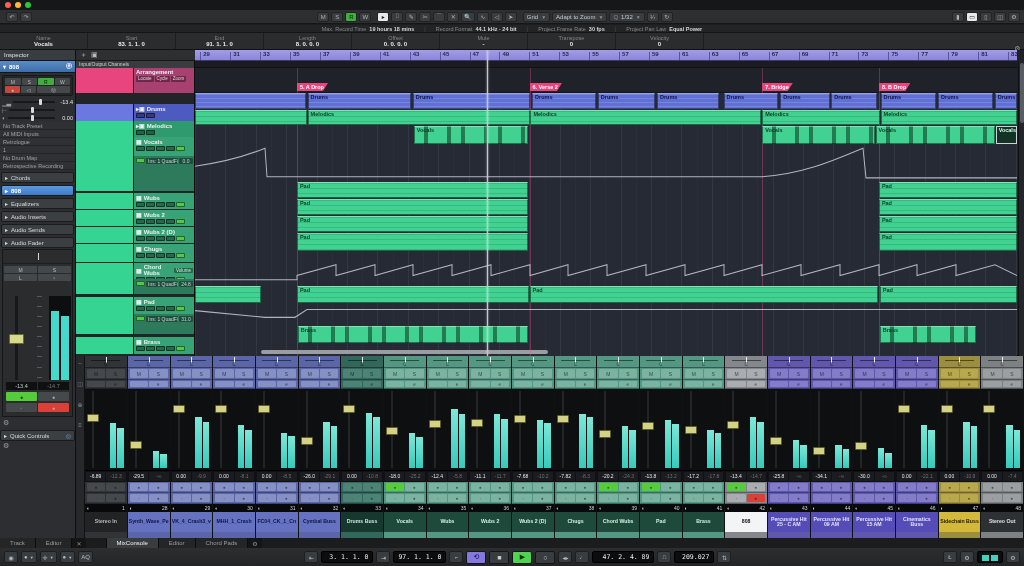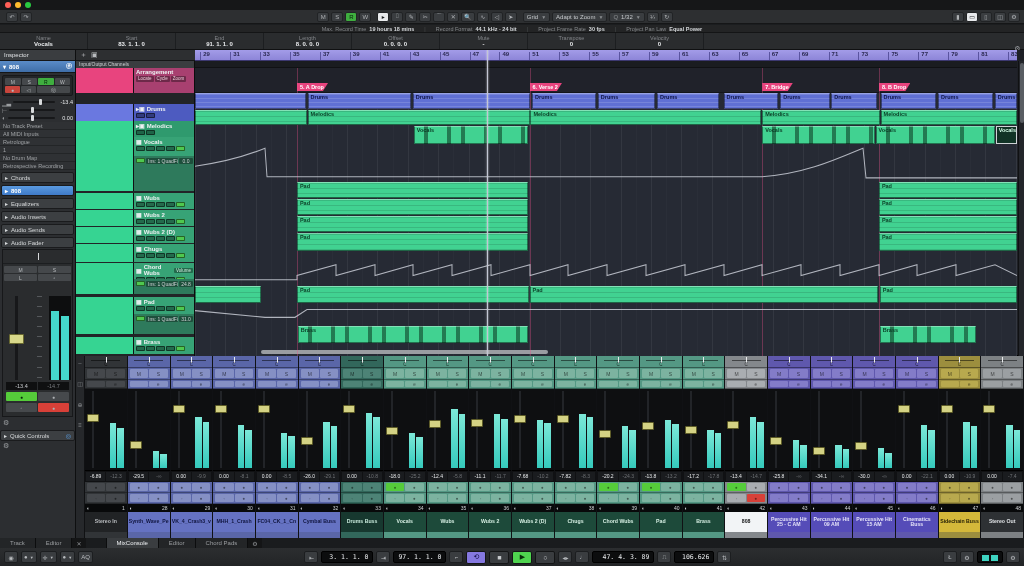--- a/index.html
+++ b/index.html
@@ -1644,23 +1644,23 @@
     <div class="tr-disp">3. 1. 1.  0</div>
     <div class="tr-ico">⇥</div>
     <div class="tr-disp">97. 1. 1.  0</div>
     <div class="tr-ico">⌐</div>
     <div class="tr-btn cycle">⟲</div>
     <div class="tr-btn">■</div>
     <div class="tr-btn play">▶</div>
     <div class="tr-btn">○</div>
     <div class="tr-ico">◂▸</div>
     <div class="tr-ico">♩</div>
-    <div class="tr-disp" style="min-width:62px">47. 4. 3. 89</div>
+    <div class="tr-disp" style="min-width:62px">47. 2. 4. 89</div>
     <div class="tr-ico">⎍</div>
-    <div class="tr-disp" style="min-width:40px">106.626</div>
+    <div class="tr-disp" style="min-width:40px">209.027</div>
     <div class="tr-ico">⇅</div>
     <div class="spacer"></div>
     <div class="tr-ico">Ł</div>
     <div class="tr-ico">⚙</div>
     <div class="mini-meter">
         <i></i>
         <i></i>
       </div>
     <div class="tr-ico">⚙</div>
   </div>

